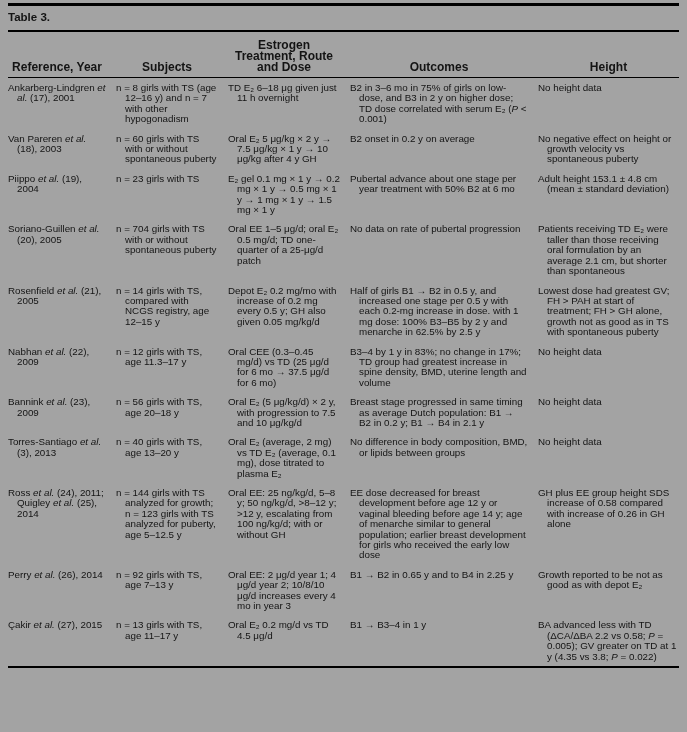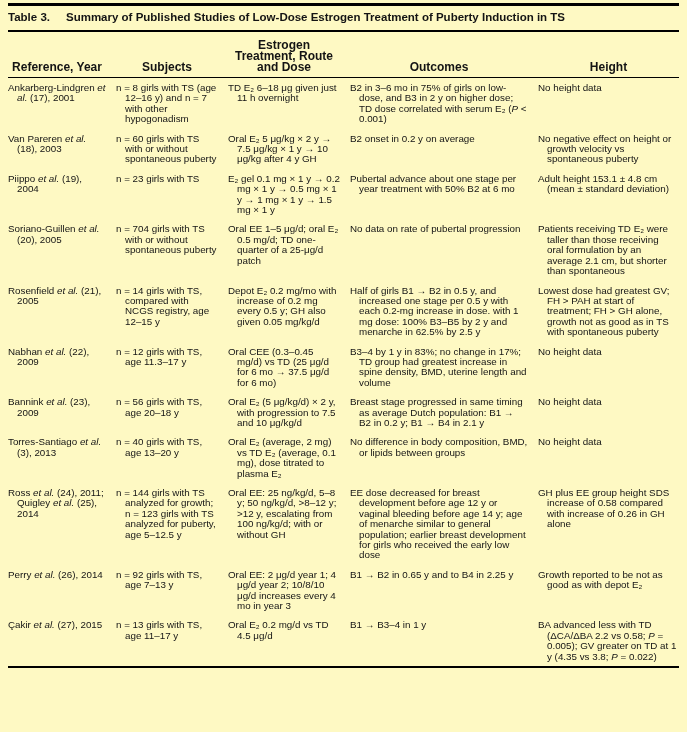--- a/index.html
+++ b/index.html
@@ -7,21 +7,21 @@
     padding: 0;
     background: #ffffff;
     color: #141414;
     font-family: "Liberation Sans", "DejaVu Sans", sans-serif;
   }
   .page {
     width: 687px;
     min-height: 732px;
     box-sizing: border-box;
     padding: 3px 8px 5px 8px;
-    background: #fef9c3;
+    background: #a3a3a3;
   }
   .titlebar {
     border-top: 3px solid #000;
     border-bottom: 2.5px solid #000;
     padding: 5px 0 6px 0;
     font-size: 11.5px;
     font-weight: bold;
     line-height: 13px;
     display: flex;
     align-items: baseline;
@@ -65,21 +65,20 @@
   }
   i { font-style: italic; }
 </style>
 </head>
 <body>
 
 <div class="page">
 
   <div class="titlebar">
     <span class="title-label">Table 3.</span>
-    <span class="title-text">Summary of Published Studies of Low-Dose Estrogen Treatment of Puberty Induction in TS</span>
   </div>
 
   <table class="studies">
     <colgroup>
       <col class="c-ref">
       <col class="c-sub">
       <col class="c-trt">
       <col class="c-out">
       <col class="c-hgt">
     </colgroup>

